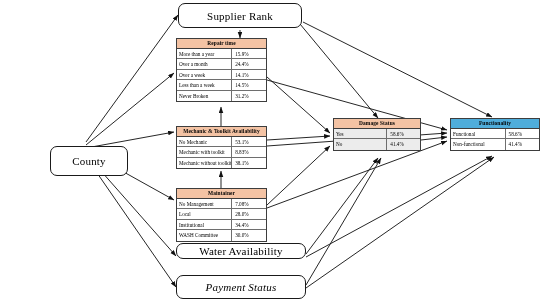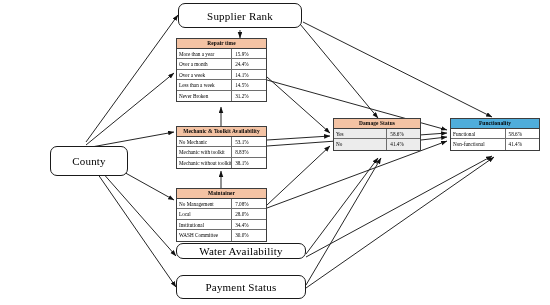--- a/index.html
+++ b/index.html
@@ -144,21 +144,21 @@
   </div>
 
   <div class="node" style="left:178px;top:3px;width:124px;height:25px;">
     <span>Supplier Rank</span>
   </div>
 
   <div class="node" style="left:176px;top:243px;width:130px;height:16px;">
     <span>Water Availability</span>
   </div>
 
-  <div class="node" style="left:176px;top:275px;width:130px;height:24px;">
+  <div class="node" style="left:176px;top:275px;width:130px;height:24px;font-style:italic;">
     <span>Payment Status</span>
   </div>
 
   <div class="cpt cpt-salmon" style="left:176px;top:38px;width:91px;">
     <div class="cpt-title">Repair time</div>
     <div class="cpt-row">
       <div class="cpt-k">More than a year</div>
       <div class="cpt-v">15.9%</div>
     </div>
     <div class="cpt-row">

